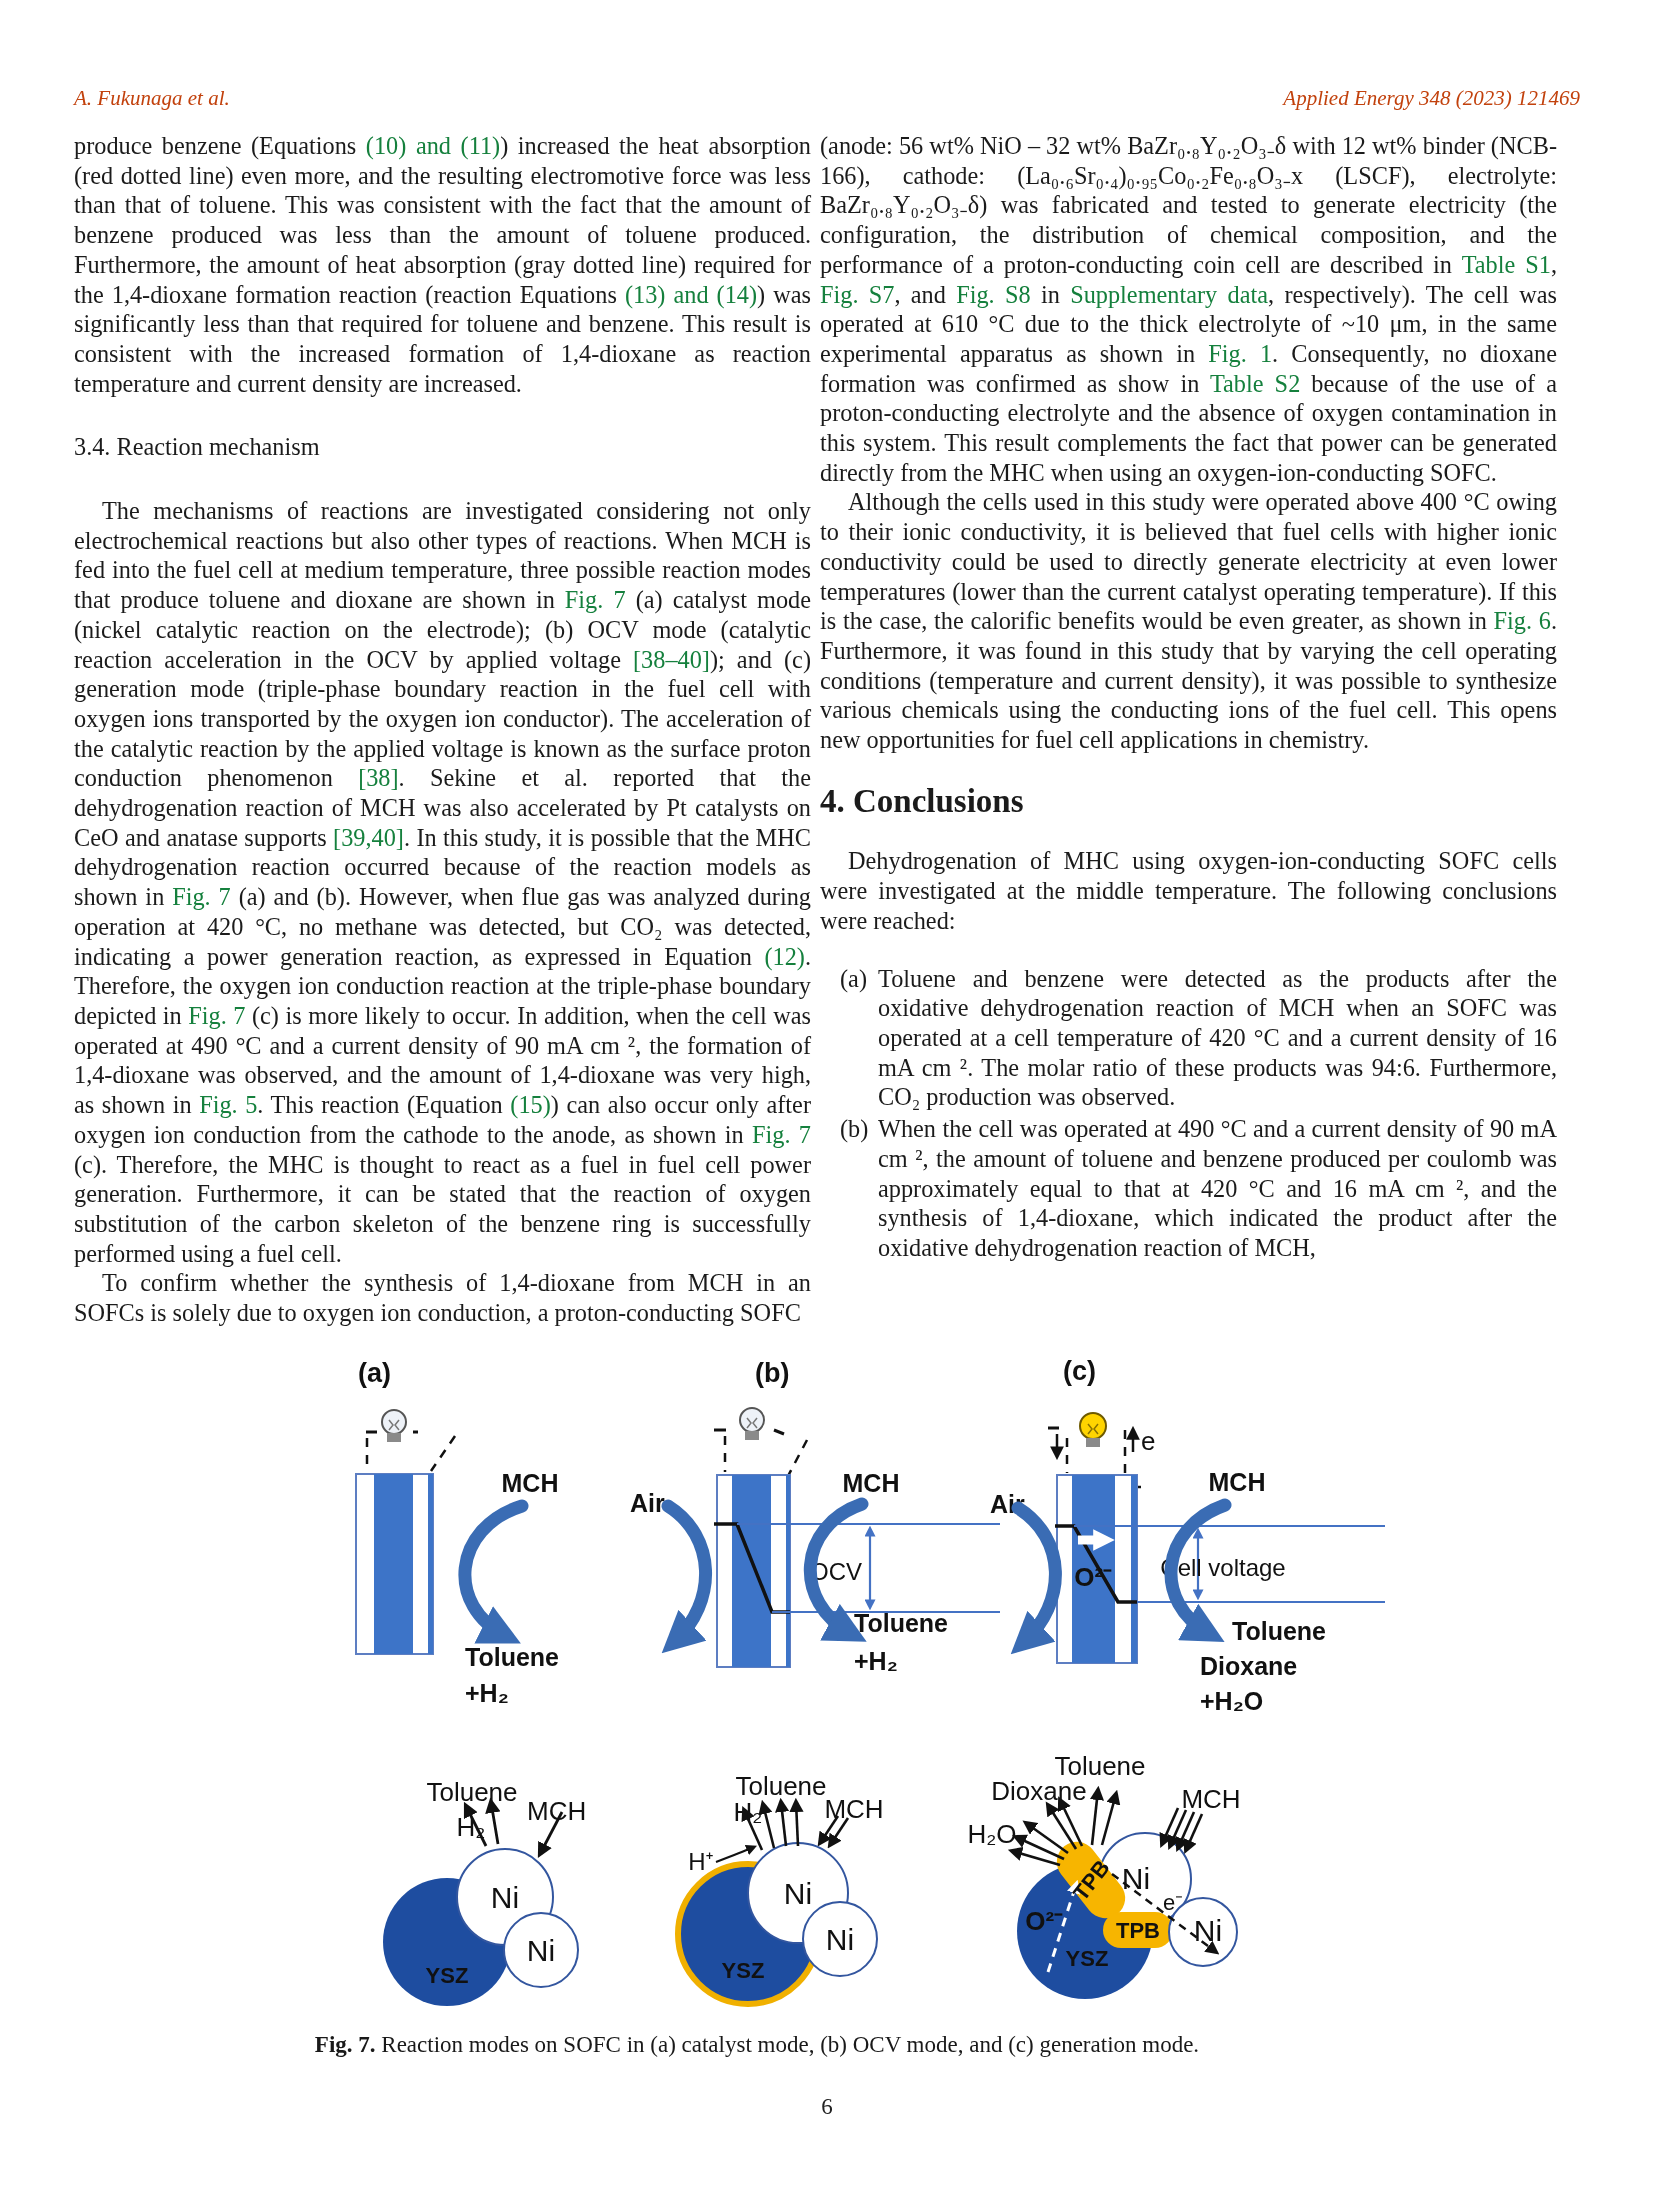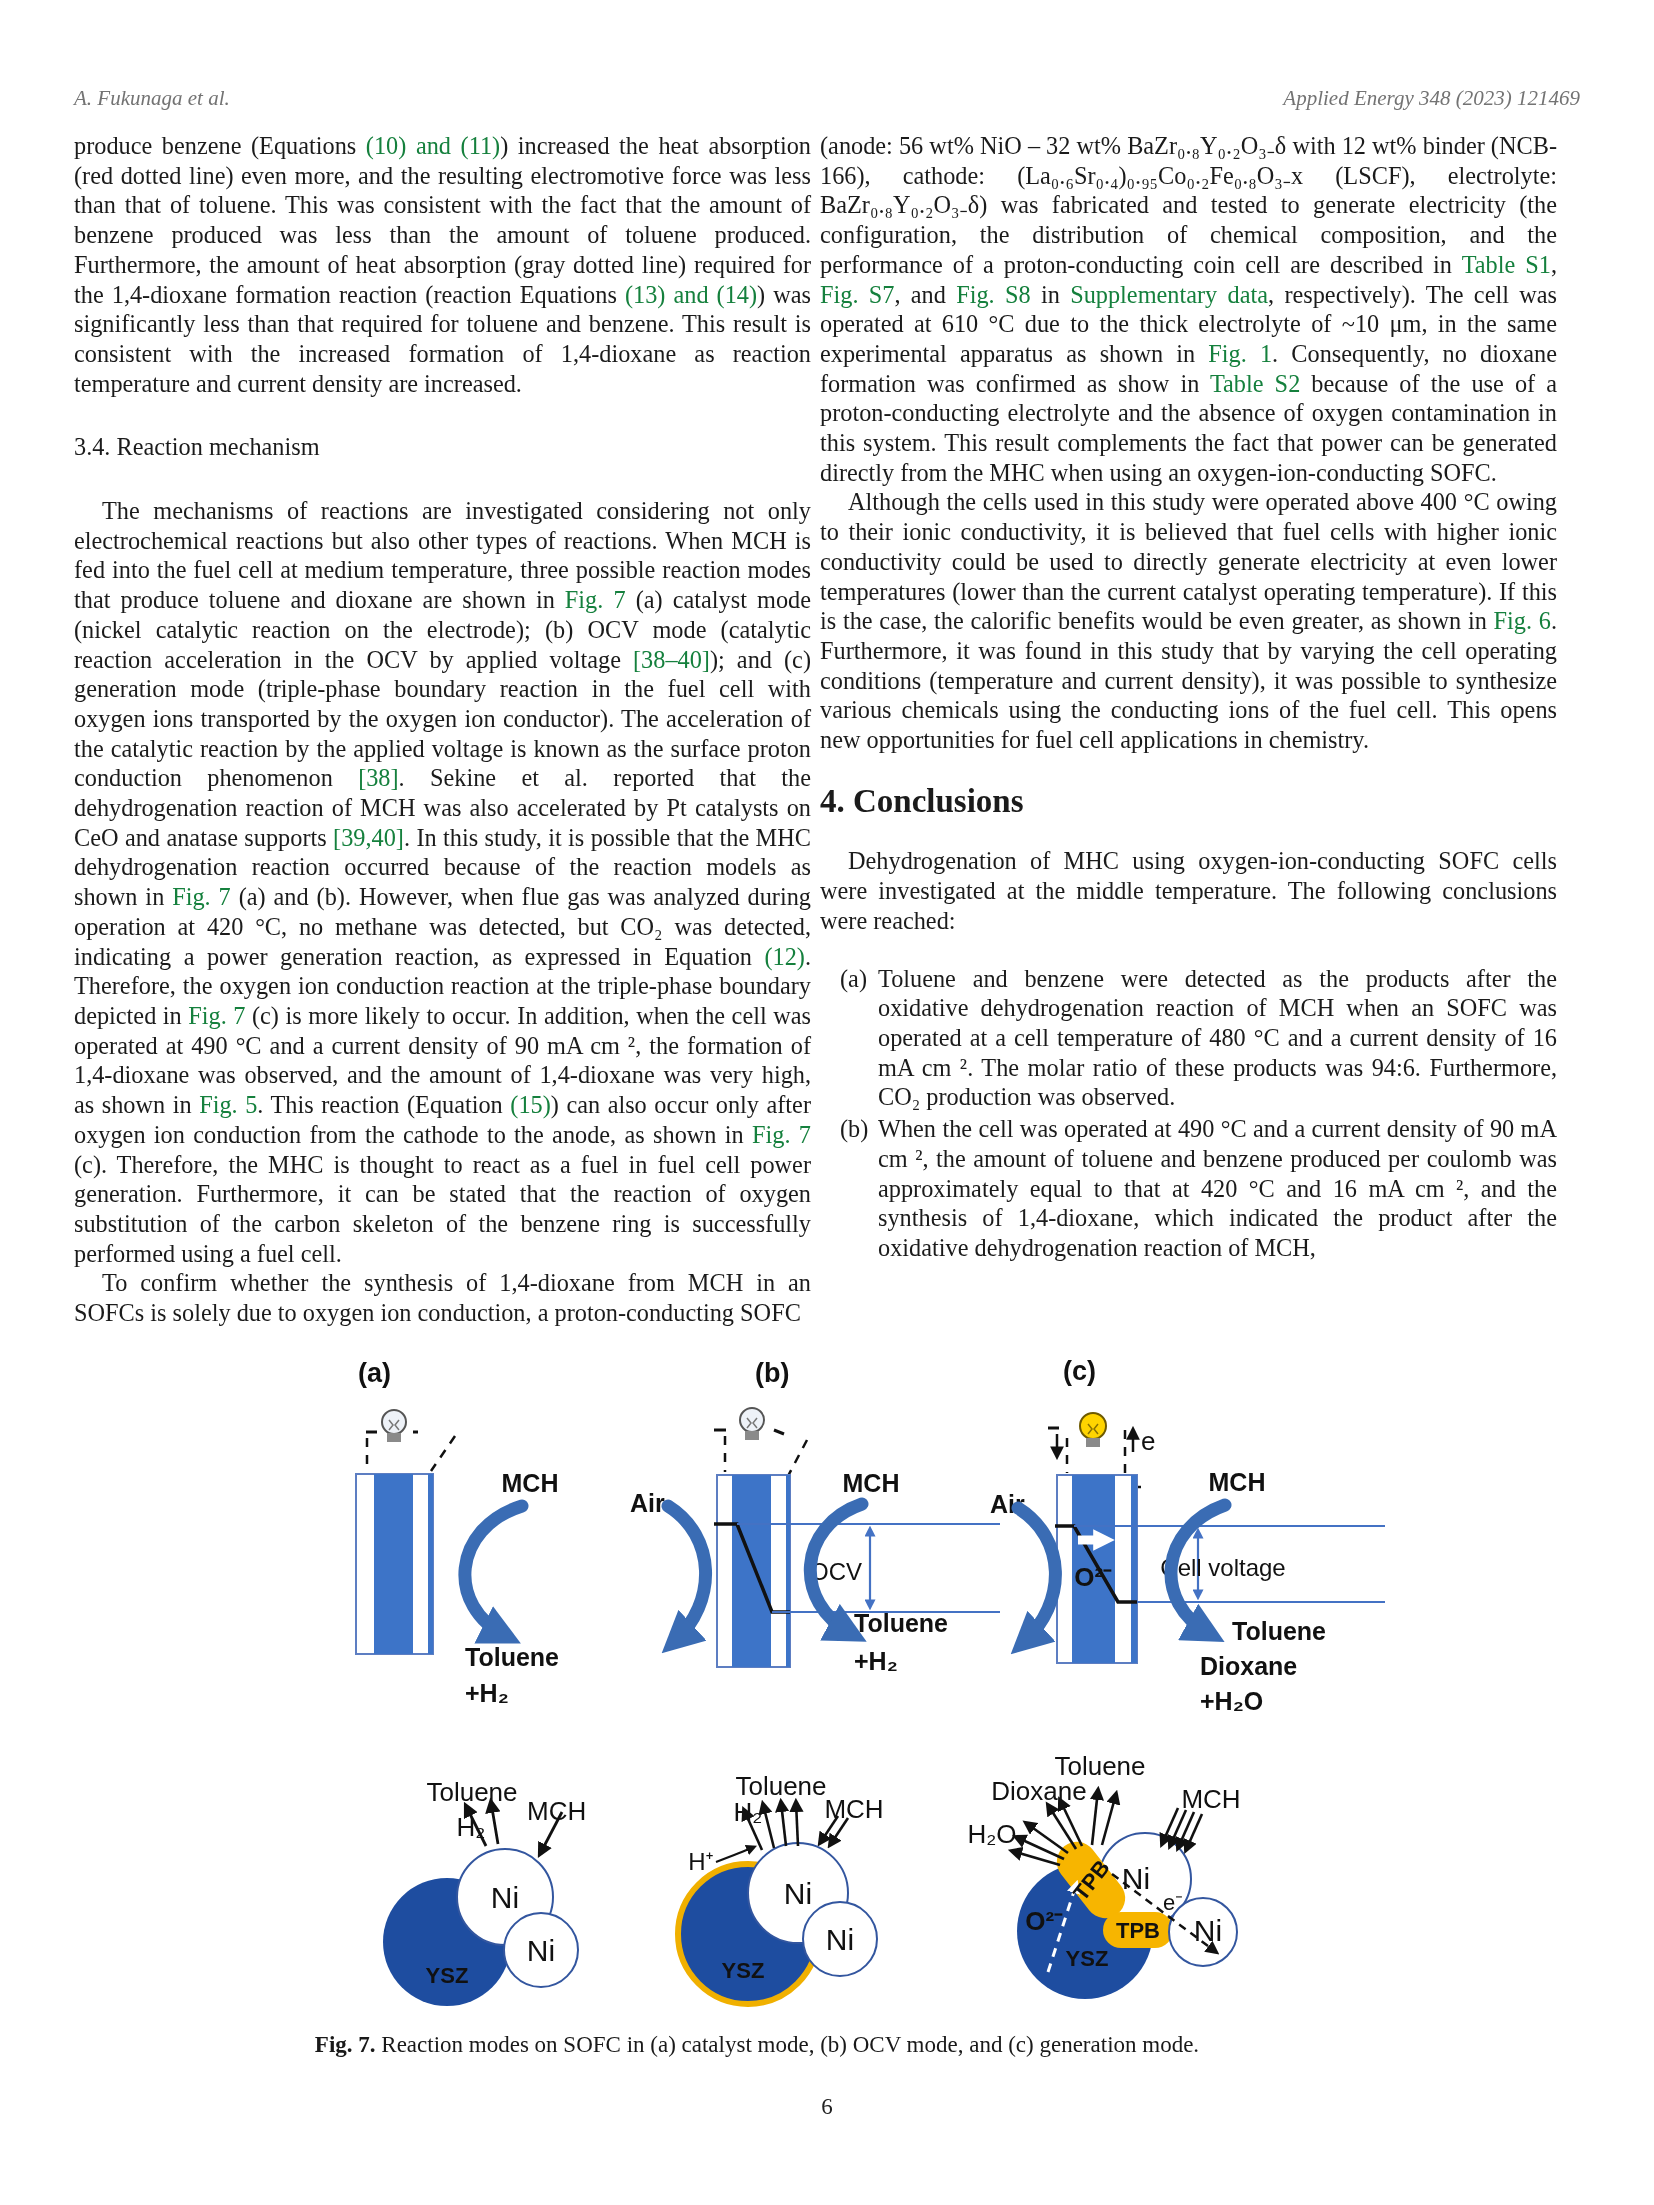--- a/index.html
+++ b/index.html
@@ -1,19 +1,19 @@
 <!DOCTYPE html>
 <html><head>
 <meta charset="utf-8">
 <style>
   html,body{margin:0;padding:0;background:#ffffff;}
   .page{position:relative;width:1654px;height:2205px;background:#fff;overflow:hidden;
         font-family:"Liberation Serif",serif;color:#1b1b1b;}
   .hdr{position:absolute;top:86px;left:74px;width:1506px;display:flex;
-       justify-content:space-between;font-style:italic;font-size:21px;color:#737373;}
+       justify-content:space-between;font-style:italic;font-size:21px;color:#c2410c;}
   .col{position:absolute;top:131px;width:737px;font-size:24.3px;line-height:29.7px;
        text-align:justify;}
   .col-left{left:74px;}
   .col-right{left:820px;}
   .col p{margin:0;}
   .ind{text-indent:28px;}
   .sec-i{font-weight:normal;font-size:24.3px;margin:34px 0 34px 0;}
   .sec-b{font-weight:bold;font-size:33px;margin:32px 0 30px 0;}
   .xref{color:#15803d;}
   .li{position:relative;padding-left:58px;text-align:justify;margin-top:2px;}
@@ -55,21 +55,21 @@
     <p class="ind"><span>To confirm whether the synthesis of 1,4-dioxane from MCH in an SOFCs is solely due to oxygen ion conduction, a proton-conducting SOFC</span></p>
   </div>
 
   <div class="col col-right">
     <p><span>(anode: 56 wt% NiO – 32 wt% BaZr₀.₈Y₀.₂O₃₋δ with 12 wt% binder (NCB-166), cathode: (La₀.₆Sr₀.₄)₀.₉₅Co₀.₂Fe₀.₈O₃₋x (LSCF), electrolyte: BaZr₀.₈Y₀.₂O₃₋δ) was fabricated and tested to generate electricity (the configuration, the distribution of chemical composition, and the performance of a proton-conducting coin cell are described in </span><span class="xref">Table S1</span><span>, </span><span class="xref">Fig. S7</span><span>, and </span><span class="xref">Fig. S8</span><span> in </span><span class="xref">Supplementary data</span><span>, respectively). The cell was operated at 610 °C due to the thick electrolyte of ~10 μm, in the same experimental apparatus as shown in </span><span class="xref">Fig. 1</span><span>. Consequently, no dioxane formation was confirmed as show in </span><span class="xref">Table S2</span><span> because of the use of a proton-conducting electrolyte and the absence of oxygen contamination in this system. This result complements the fact that power can be generated directly from the MHC when using an oxygen-ion-conducting SOFC.</span></p>
     <p class="ind"><span>Although the cells used in this study were operated above 400 °C owing to their ionic conductivity, it is believed that fuel cells with higher ionic conductivity could be used to directly generate electricity at even lower temperatures (lower than the current catalyst operating temperature). If this is the case, the calorific benefits would be even greater, as shown in </span><span class="xref">Fig. 6</span><span>. Furthermore, it was found in this study that by varying the cell operating conditions (temperature and current density), it was possible to synthesize various chemicals using the conducting ions of the fuel cell. This opens new opportunities for fuel cell applications in chemistry.</span></p>
     <h3 class="sec-b">4. Conclusions</h3>
     <p class="ind"><span>Dehydrogenation of MHC using oxygen-ion-conducting SOFC cells were investigated at the middle temperature. The following conclusions were reached:</span></p>
     <div class="li li-first">
       <span class="li-m">(a)</span>
-      <span><span>Toluene and benzene were detected as the products after the oxidative dehydrogenation reaction of MCH when an SOFC was operated at a cell temperature of 480 °C and a current density of 16 mA cm ². The molar ratio of these products was 94:6. Furthermore, CO₂ production was observed.</span></span>
+      <span><span>Toluene and benzene were detected as the products after the oxidative dehydrogenation reaction of MCH when an SOFC was operated at a cell temperature of 420 °C and a current density of 16 mA cm ². The molar ratio of these products was 94:6. Furthermore, CO₂ production was observed.</span></span>
     </div>
     <div class="li">
       <span class="li-m">(b)</span>
       <span><span>When the cell was operated at 490 °C and a current density of 90 mA cm ², the amount of toluene and benzene produced per coulomb was approximately equal to that at 420 °C and 16 mA cm ², and the synthesis of 1,4-dioxane, which indicated the product after the oxidative dehydrogenation reaction of MCH,</span></span>
     </div>
   </div>
 
   <svg class="fig" width="1390" height="690" viewBox="0 0 1390 690">
     <defs>
       <marker id="aB" viewBox="0 0 10 10" refX="6" refY="5" markerWidth="3.2" markerHeight="3.2" orient="auto">

